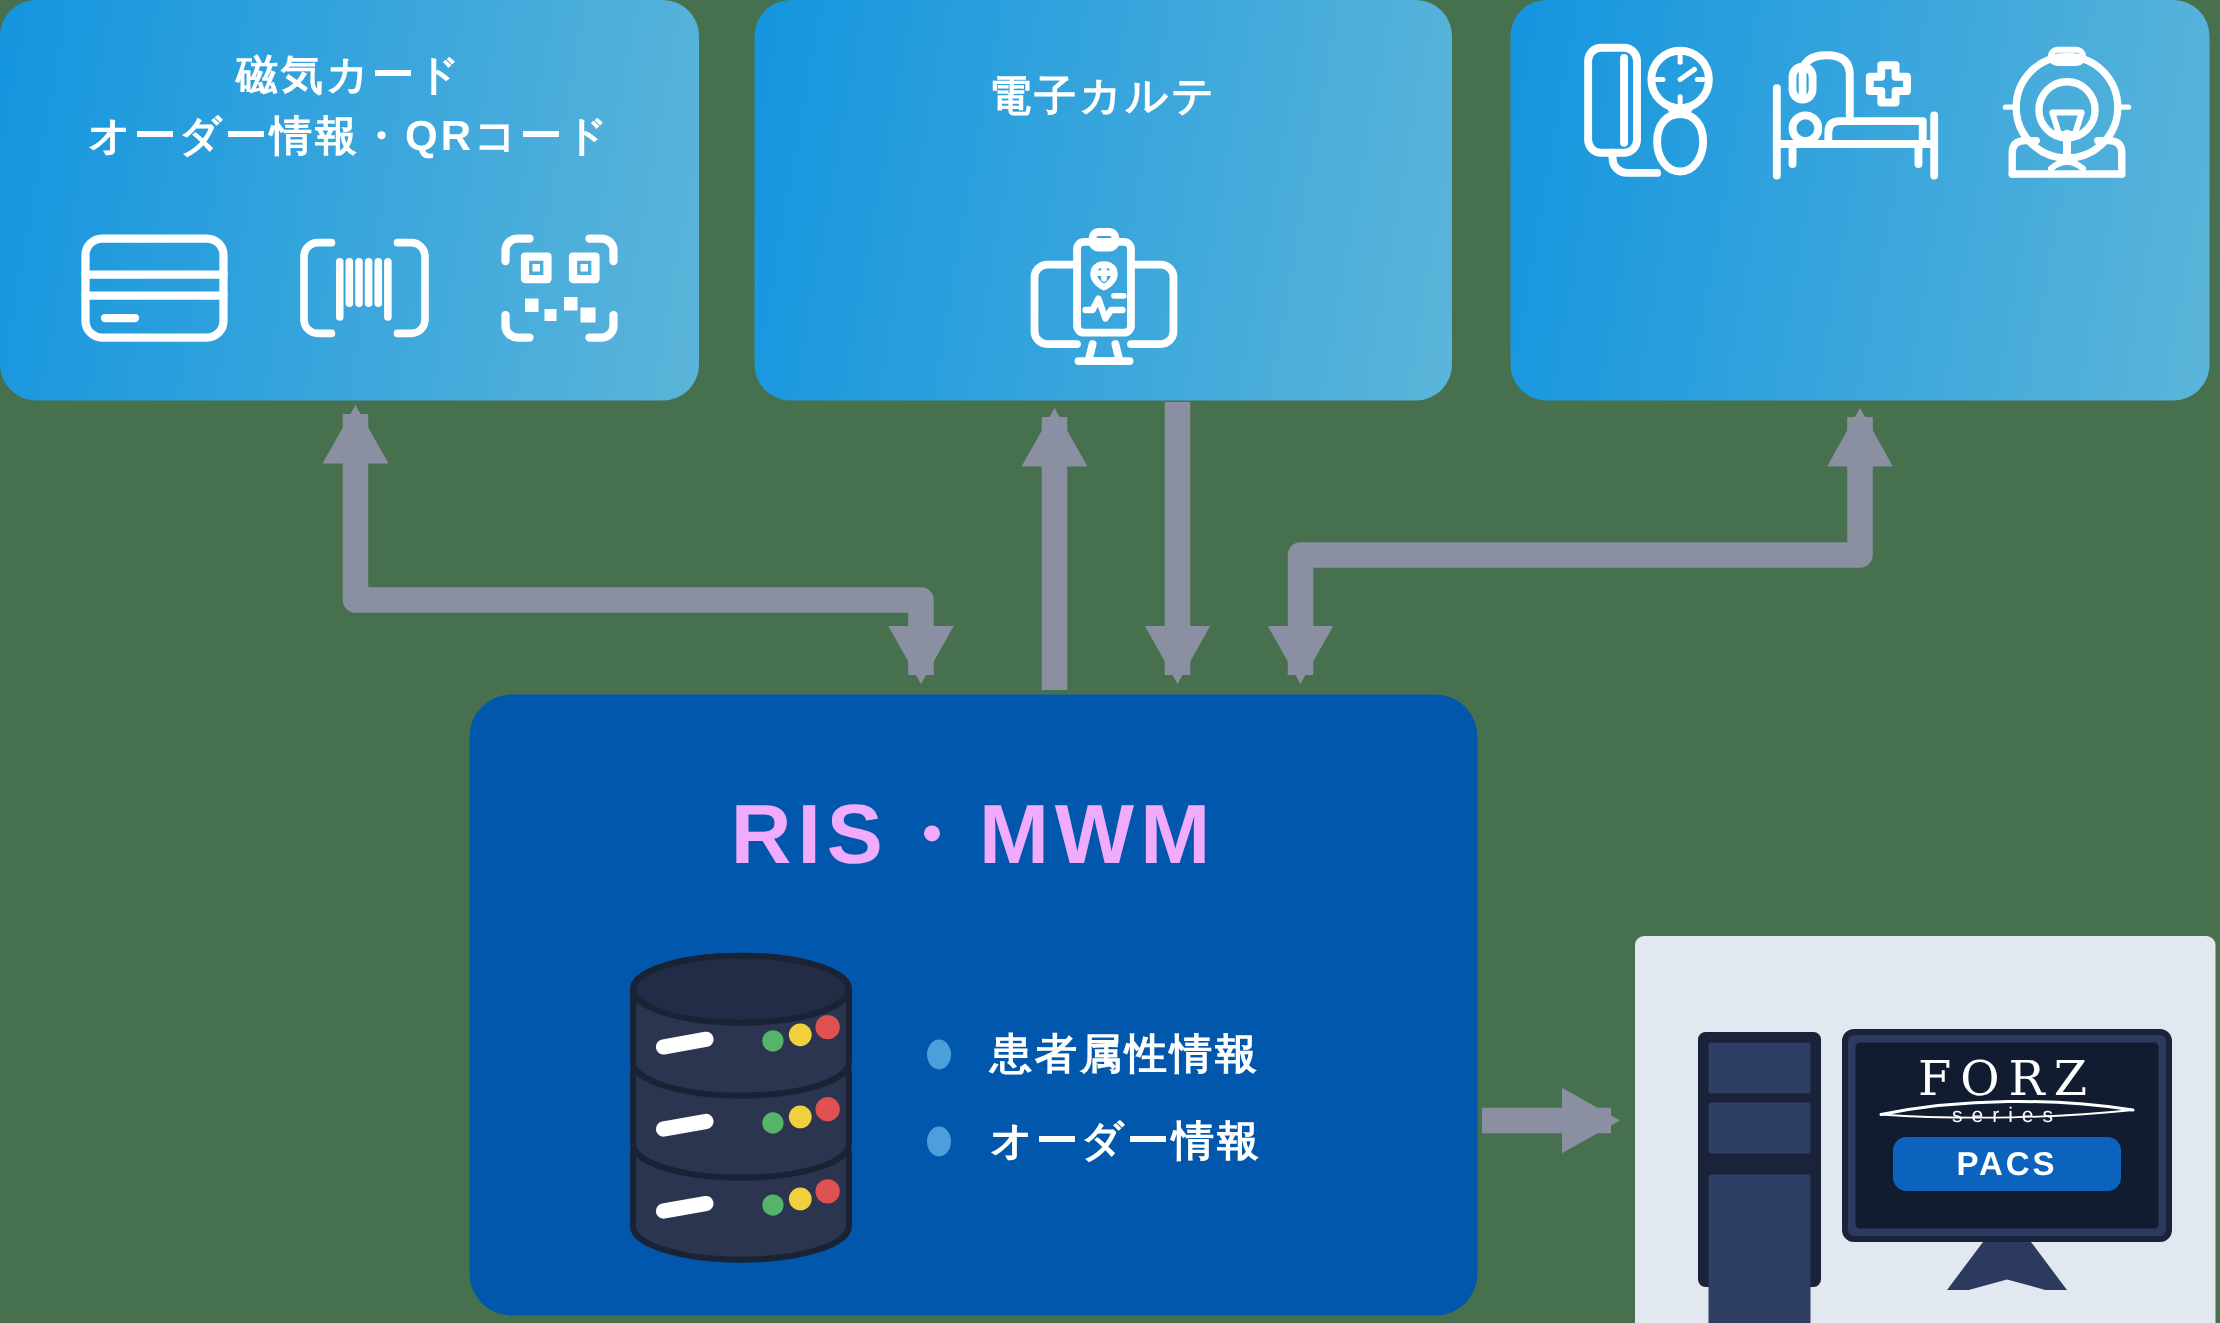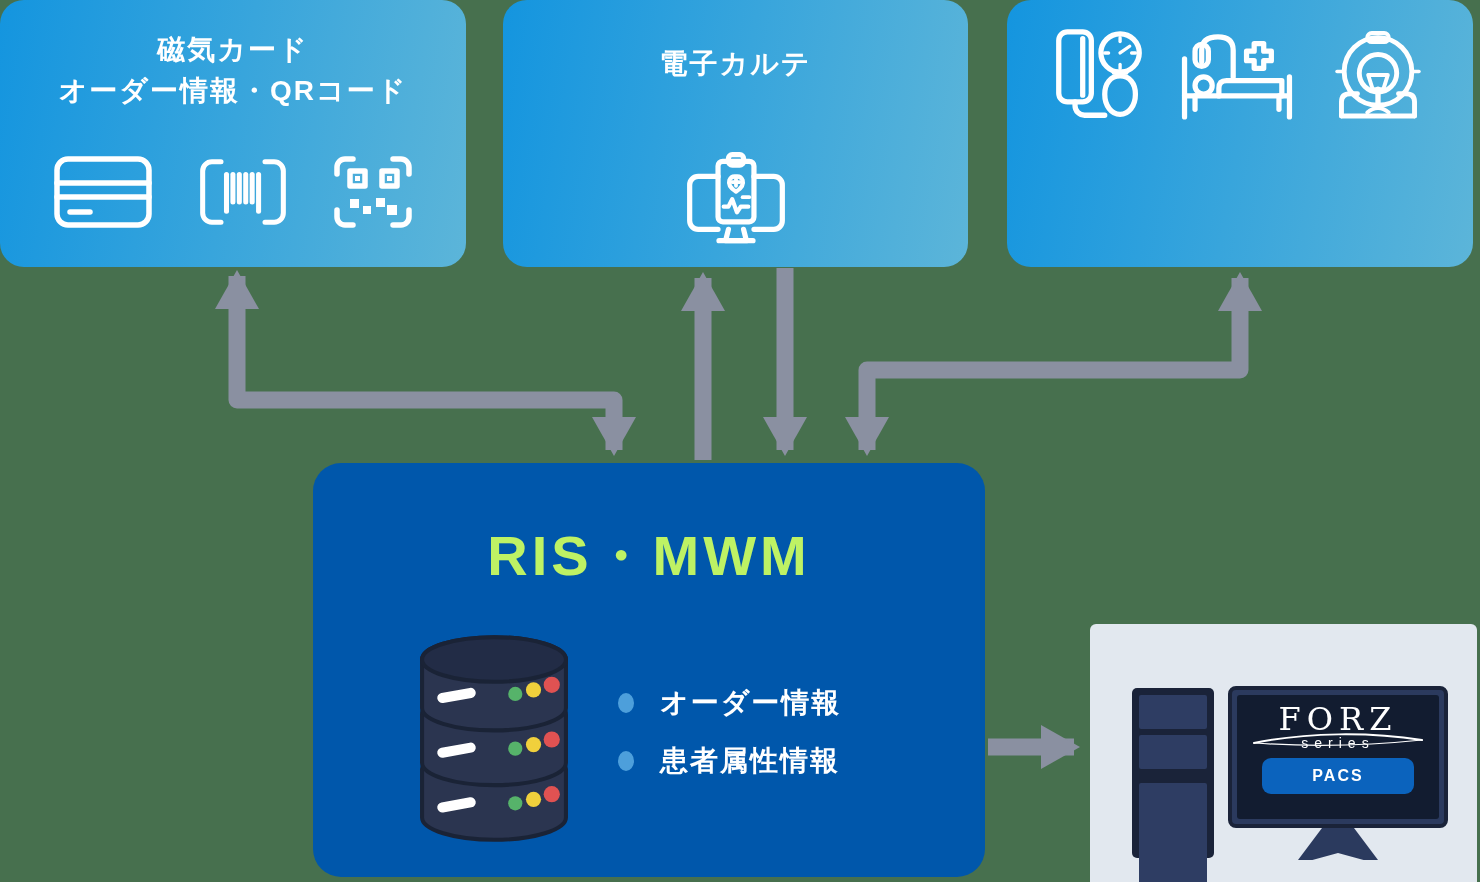--- a/index.html
+++ b/index.html
@@ -46,21 +46,21 @@
   
   #ris-box {
     position: absolute; left: 313px; top: 463px;
     width: 672px; height: 414px;
     background: #0057AB; border-radius: 28px;
     z-index: 2;
   }
   #ris-title {
     position: absolute; left: 0; right: 0; top: 56px;
     text-align: center;
-    color: #bef264; font-size: 56px; font-weight: 700; letter-spacing: 4px;
+    color: #f0abfc; font-size: 56px; font-weight: 700; letter-spacing: 4px;
   }
   #db-icon { position: absolute; left: 105px; top: 172px; }
   .ris-bullets { position: absolute; left: 305px; top: 218px; }
   .bullet-row { display: flex; align-items: center; height: 44px; margin-bottom: 14px; }
   .bullet-dot {
     width: 16px; height: 20px; border-radius: 50%;
     background: #4D9FDB; flex: 0 0 auto;
   }
   .bullet-label {
     margin-left: 26px; color: #fff; font-size: 28px; font-weight: 700;
@@ -104,21 +104,21 @@
   #forz-swoosh { margin-top: -4px; }
   #forz-series {
     margin-top: -12px;
     color: #fff; font-family: Liberation Sans, sans-serif;
     font-size: 14px; letter-spacing: 6px;
   }
   #pacs-badge {
     margin-top: 7px;
     width: 152px; height: 36px; border-radius: 9px;
     background: #0B63BD; color: #fff;
-    font-size: 16px; font-weight: 700; letter-spacing: 2px;
+    font-size: 22px; font-weight: 700; letter-spacing: 2px;
     display: flex; align-items: center; justify-content: center;
   }
   #monitor-stand {
     position: absolute; left: 208px; top: 204px;
     width: 80px; height: 32px;
     background: #2B3A5E;
     clip-path: polygon(30% 0, 70% 0, 100% 100%, 82% 100%, 50% 78%, 18% 100%, 0 100%);
   }
 
   
@@ -269,25 +269,25 @@
         <circle cx="132" cy="103" r="8" fill="#E05252"></circle>
       <circle cx="96" cy="166" r="7" fill="#56B36A"></circle>
         <circle cx="114" cy="162" r="7.5" fill="#F0D03C"></circle>
         <circle cx="132" cy="157" r="8" fill="#E05252"></circle>
     </g>
   </svg>
 
   <div class="ris-bullets">
     <div class="bullet-row">
       <span class="bullet-dot"></span>
-      <span class="bullet-label">オーダー情報</span>
+      <span class="bullet-label">患者属性情報</span>
     </div>
     <div class="bullet-row">
       <span class="bullet-dot"></span>
-      <span class="bullet-label">患者属性情報</span>
+      <span class="bullet-label">オーダー情報</span>
     </div>
   </div>
 </div>
 
 <div id="pacs-card">
   <div id="pc-tower">
     <div class="tower-panel p1"></div>
     <div class="tower-panel p2"></div>
     <div class="tower-panel p3"></div>
   </div>

